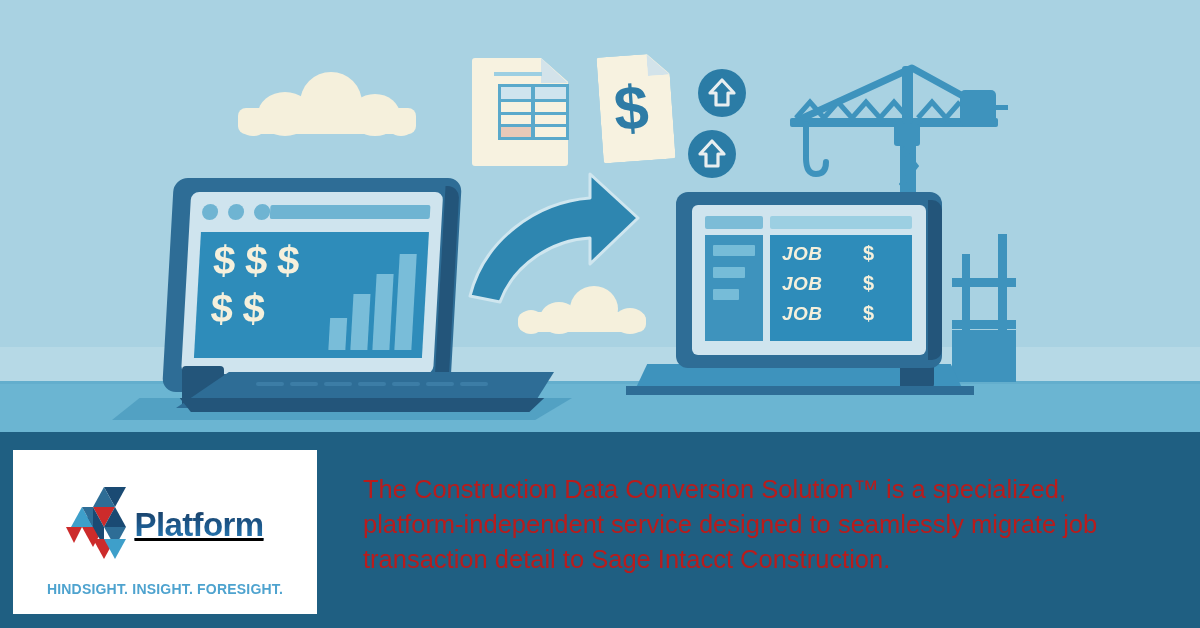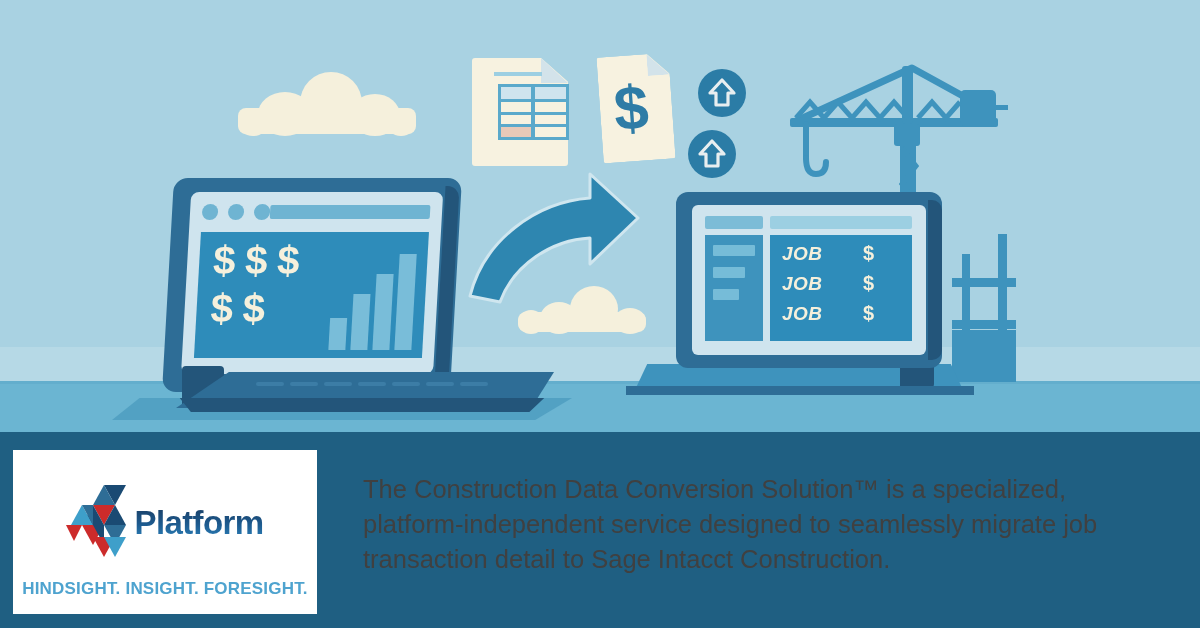--- a/index.html
+++ b/index.html
@@ -118,35 +118,35 @@
   .scaf-block{position:absolute;background:#3e93bd;}
 
   
   .bottombar{
     position:absolute;left:0;top:437px;width:1200px;height:191px;background:#1f5f82;
   }
   .logobox{
     position:absolute;left:13px;top:450px;width:304px;height:164px;background:#ffffff;
     display:flex;flex-direction:column;align-items:center;justify-content:center;
   }
-  .logo-row{display:flex;align-items:center;gap:6px;margin-top:17px;}
+  .logo-row{display:flex;align-items:center;gap:6px;margin-top:17px;text-decoration:underline;}
   .logo-words{display:flex;flex-direction:column;line-height:.96;}
   .logo-words span{
     font-family:"Liberation Sans",sans-serif;font-weight:bold;font-size:33px;
     letter-spacing:-.6px;
     background:linear-gradient(180deg,#1a3f66 0%,#1d5a8e 55%,#2a7cb5 100%);
     -webkit-background-clip:text;background-clip:text;color:transparent;
   }
   .tagline{
     margin-top:16px;font-family:"Liberation Sans",sans-serif;font-weight:bold;
-    font-size:17px;color:#4ea3cf;letter-spacing:.2px;
+    font-size:14px;color:#4ea3cf;letter-spacing:.2px;
   }
   .blurb{
     position:absolute;left:363px;top:472px;width:810px;
-    color:#404040;font-family:"Liberation Sans",sans-serif;
+    color:#b91c1c;font-family:"Liberation Sans",sans-serif;
     font-size:25.5px;line-height:1.38;font-weight:400;
   }
 </style>
 </head>
 <body>
 
 <div id="stage">
 
   <div class="sky"></div>
   <div class="sky-band"></div>

